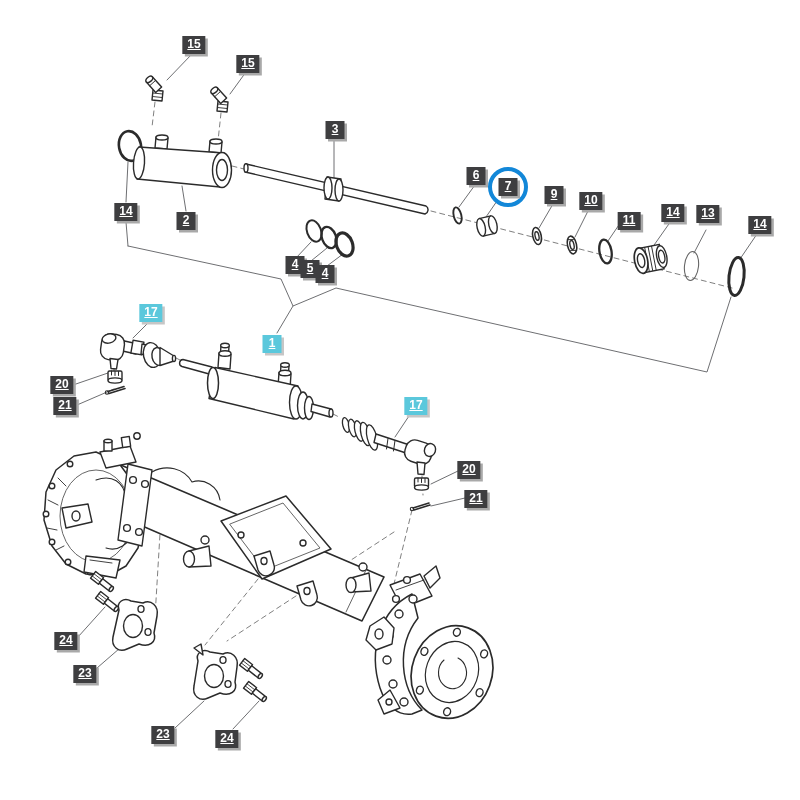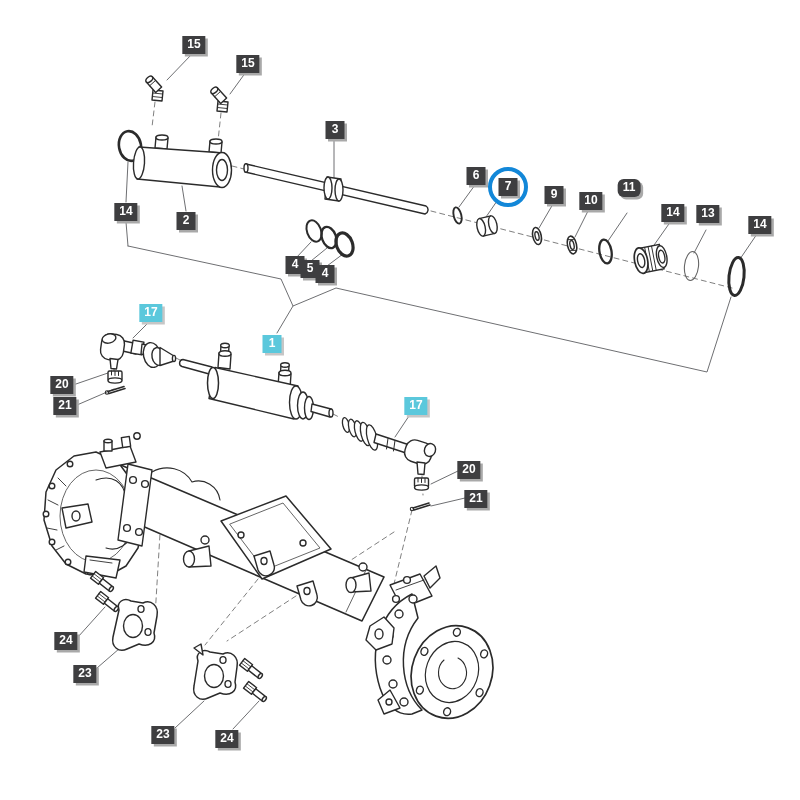--- a/index.html
+++ b/index.html
@@ -2,21 +2,21 @@
 <html><head>
 <meta charset="utf-8">
 <style>
   html,body{margin:0;padding:0;background:#ffffff;}
   .stage{position:relative;width:800px;height:800px;background:#fff;overflow:hidden;
          font-family:"Liberation Sans",sans-serif;}
   .stage svg{position:absolute;left:0;top:0;}
   .lbl{position:absolute;transform:translate(-50%,-50%);
        font:bold 12px/15px "Liberation Sans",sans-serif;color:#fff;
        background:#3e3e40;padding:1px 5px 2px;min-width:9px;text-align:center;
-       box-shadow:2.5px 2.5px 0 #a9a9a9;z-index:3;cursor:pointer;user-select:none;}
+       box-shadow:2.5px 2.5px 0 #a9a9a9;z-index:3;cursor:pointer;user-select:none;text-decoration:underline;}
   .lbl.cyan{background:#5bc8dc;box-shadow:2.5px 2.5px 0 #c6c6c6;}
   .ring{position:absolute;width:32px;height:32px;border:4.5px solid #1287d8;
         border-radius:50%;transform:translate(-50%,-50%);z-index:2;}
 </style>
 </head>
 <body>
 
 <div class="stage">
 
 <svg width="800" height="800" viewBox="0 0 800 800" fill="none" stroke="#2b2b2b" stroke-width="1.4" stroke-linecap="round" stroke-linejoin="round">
@@ -357,21 +357,21 @@
 
 <div class="lbl" style="left:194px;top:45px;">15</div>
 <div class="lbl" style="left:248px;top:64px;">15</div>
 <div class="lbl" style="left:335px;top:130px;">3</div>
 <div class="lbl" style="left:126px;top:212px;">14</div>
 <div class="lbl" style="left:186px;top:221px;">2</div>
 <div class="lbl" style="left:476px;top:176px;">6</div>
 <div class="lbl" style="left:508px;top:187px;">7</div>
 <div class="lbl" style="left:554px;top:195px;">9</div>
 <div class="lbl" style="left:591px;top:201px;">10</div>
-<div class="lbl" style="left:629px;top:188px;border-radius:6px;">11</div>
+<div class="lbl" style="left:629px;top:221px;">11</div>
 <div class="lbl" style="left:673px;top:213px;">14</div>
 <div class="lbl" style="left:708px;top:214px;">13</div>
 <div class="lbl" style="left:760px;top:225px;">14</div>
 <div class="lbl" style="left:295px;top:265px;">4</div>
 <div class="lbl" style="left:310px;top:269px;">5</div>
 <div class="lbl" style="left:325px;top:274px;">4</div>
 <div class="lbl cyan" style="left:151px;top:313px;">17</div>
 <div class="lbl cyan" style="left:272px;top:344px;">1</div>
 <div class="lbl" style="left:62px;top:385px;">20</div>
 <div class="lbl" style="left:65px;top:406px;">21</div>

